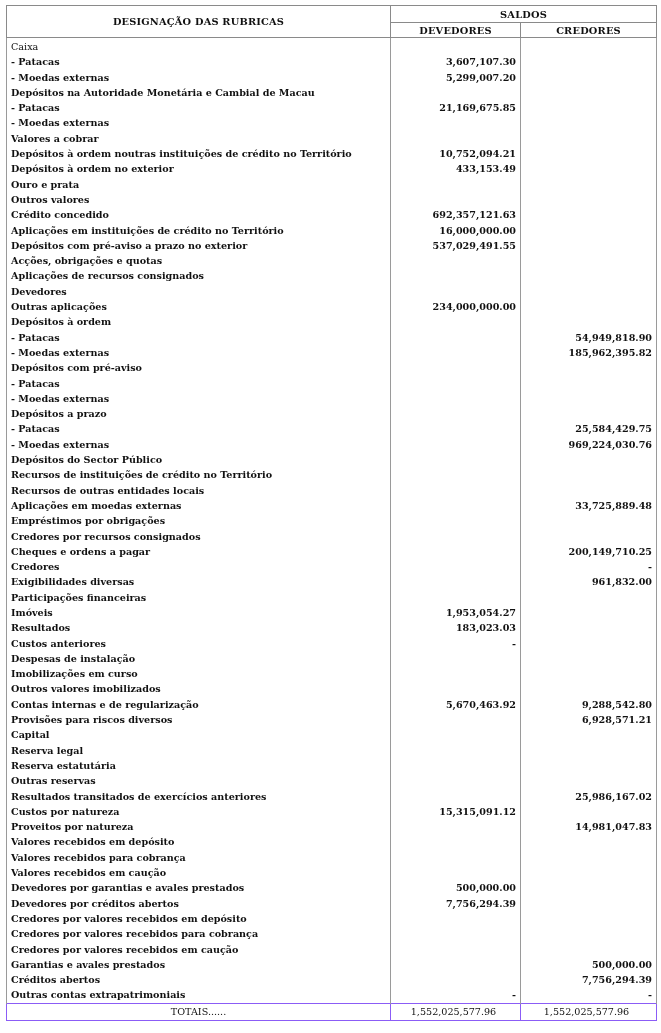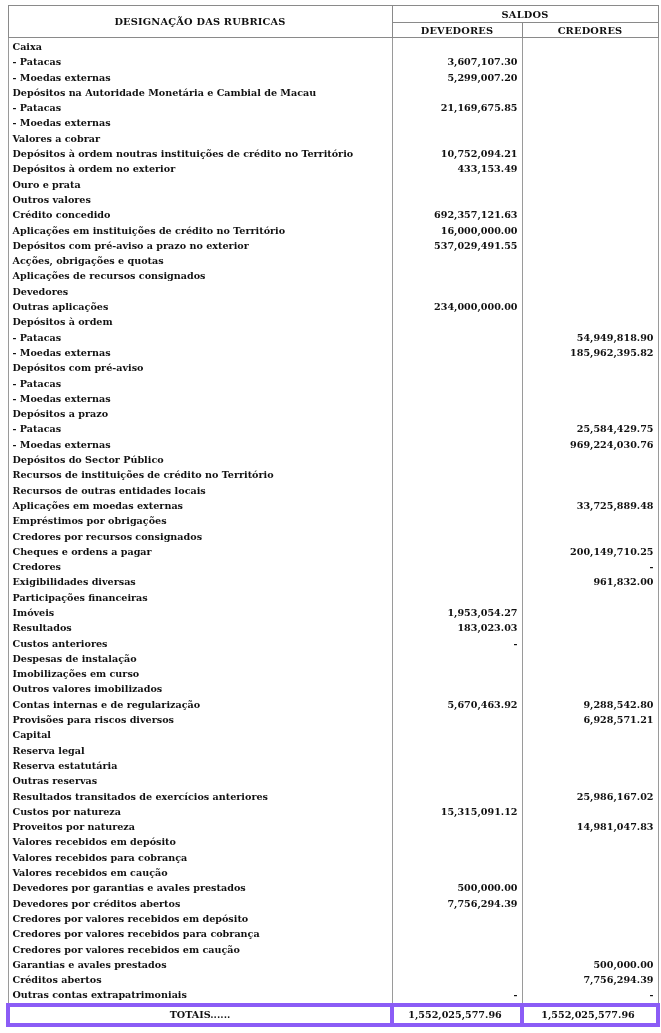--- a/index.html
+++ b/index.html
@@ -18,26 +18,26 @@
     border: 1px solid #8a8a8a; text-align: center; font-weight: bold;
     font-size: 9.8px; letter-spacing: 0.2px;
   }
   thead tr.h1 th { height: 16px; }
   thead tr.h2 th { height: 14px; }
   tbody td {
     height: 15.3px; line-height: 15.3px; white-space: nowrap; overflow: hidden;
     border-left: 1px solid #9a9a9a; border-right: 1px solid #9a9a9a;
   }
   tbody td.name { padding-left: 4px; }
-  tbody td.name.plain { font-weight: bold; }
+  tbody td.name.plain { font-weight: normal; }
   tbody td.num { text-align: right; padding-right: 4px; }
   tbody tr:first-child td { padding-top: 1px; }
   tfoot td {
-    border: 4px solid #8b5cf6; height: 16px; line-height: 16px;
-    font-weight: bold;
+    border: 1px solid #8b5cf6; height: 16px; line-height: 16px;
+    font-weight: normal;
   }
   tfoot td.tot-label { text-align: center; }
   tfoot td.num { text-align: center; padding-right: 4px; }
 </style>
 </head>
 <body>
 
 <table class="ledger">
   <colgroup>
     <col class="c-name">

